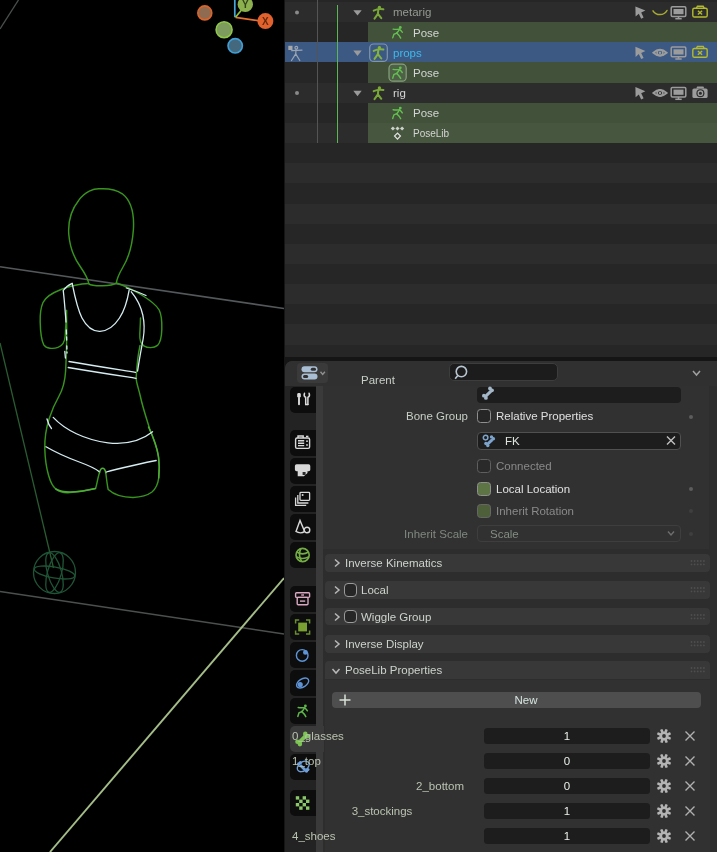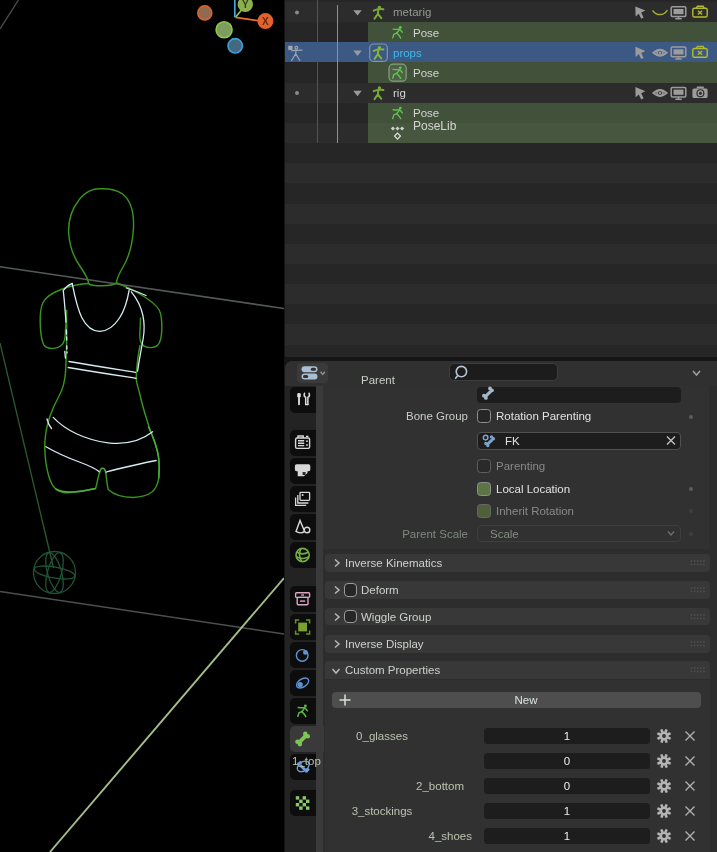--- a/index.html
+++ b/index.html
@@ -200,21 +200,21 @@
         <circle cx="415.4" cy="93.2" r="4" fill="#2c2c2c"></circle>
         <circle cx="415.4" cy="93.2" r="2.2" fill="none" stroke="#9c9c9c" stroke-width="1.3"></circle>
       </g>
 </svg>
 <div class="txt" style="left:108px;top:4.4px;color:#949a92;font-size:11.5px">metarig</div>
 <div class="txt" style="left:128px;top:24.5px;color:#d4d4d4;font-size:11.5px">Pose</div>
 <div class="txt" style="left:108px;top:44.7px;color:#3cbbec;font-size:11.5px">props</div>
 <div class="txt" style="left:128px;top:64.8px;color:#d4d4d4;font-size:11.5px">Pose</div>
 <div class="txt" style="left:108px;top:85.0px;color:#d4d4d4;font-size:11.5px">rig</div>
 <div class="txt" style="left:128px;top:105.1px;color:#d4d4d4;font-size:11.5px">Pose</div>
-<div class="txt" style="left:128px;top:118px;color:#d4d4d4;font-size:12px">PoseLib</div>
+<div class="txt" style="left:128px;top:126px;color:#d4d4d4;font-size:10px">PoseLib</div>
 </div>
 <div class="a" style="left:285px;top:360.5px;width:432px;height:491.5px;background:#2d2d2d;border-radius:7px 0 0 0;overflow:hidden">
 <div class="a" style="left:0;top:0;width:432px;height:25px;background:#303030;border-radius:7px 0 0 0"></div>
 <div class="a" style="left:0;top:25px;width:31.3px;height:466.5px;background:#232323"></div>
 <div class="a" style="left:31.3px;top:25px;width:7.1px;height:466.5px;background:#3a3a3a"></div>
 <div class="a" style="left:38.4px;top:25px;width:386.1px;height:163px;background:#313131"></div>
 </div>
 <div class="a" style="left:296.5px;top:363px;width:31px;height:19.5px;background:#3a3a3a;border-radius:4px"></div>
 <svg class="a" style="left:296.5px;top:363px" width="31" height="20" viewBox="0 0 31 20">
 <rect x="4.5" y="3.2" width="16" height="6" rx="3" fill="#a9bed2"></rect>
@@ -339,47 +339,47 @@
 <svg class="a" style="left:479px;top:386px" width="20" height="18" viewBox="0 0 20 18">
     <g fill="#a4b8ca">
       <line x1="6" y1="10.8" x2="12" y2="5.2" stroke="#a4b8ca" stroke-width="3"></line>
       <circle cx="4.9" cy="9.7" r="1.9"></circle>
       <circle cx="6.9" cy="11.9" r="1.9"></circle>
       <circle cx="13" cy="4.3" r="1.9"></circle>
       <circle cx="11" cy="2.5" r="1.9"></circle>
     </g>
   </svg>
 <div class="a" style="left:477px;top:409px;width:14px;height:14px;background:#262626;border:1.5px solid #8f8f8f;border-radius:3.5px;box-sizing:border-box"></div>
-<div class="txt" style="left:496px;top:407.8px;color:#e0e0e0">Rotation Parenting</div>
+<div class="txt" style="left:496px;top:407.8px;color:#e0e0e0">Relative Properties</div>
 <div class="a" style="left:689px;top:414.5px;width:4px;height:4px;border-radius:2px;background:#5d5d5d"></div>
 <div class="txt" style="left:288px;top:408px;width:180px;text-align:right;color:#c6cec6">Bone Group</div>
 <div class="a" style="left:477px;top:431.9px;width:204px;height:18.4px;background:#1d1d1d;border:1px solid #505050;border-radius:4px;box-sizing:border-box"></div>
 <svg class="a" style="left:480px;top:433px" width="20" height="17" viewBox="0 0 20 17">
     <circle cx="5.6" cy="4.6" r="2.3" fill="none" stroke="#7da4cd" stroke-width="1.5"></circle>
     <g fill="#7da4cd">
       <line x1="7" y1="11.6" x2="12.4" y2="6.6" stroke="#7da4cd" stroke-width="2.8"></line>
       <circle cx="5.9" cy="10.5" r="1.7"></circle>
       <circle cx="7.8" cy="12.6" r="1.7"></circle>
       <circle cx="13.4" cy="5.7" r="1.7"></circle>
       <circle cx="11.5" cy="3.9" r="1.7"></circle>
     </g>
   </svg>
 <div class="txt" style="left:505px;top:433.1px;color:#dde3dd">FK</div>
 <svg class="a" style="left:664px;top:435px" width="14" height="12" viewBox="0 0 14 12">
     <path d="M3,1.5 L11,9.5 M11,1.5 L3,9.5" stroke="#c0c0c0" stroke-width="1.4"></path>
   </svg>
 <div class="a" style="left:477px;top:459.4px;width:14px;height:14px;background:#2a2a2a;border:1.5px solid #5f5f5f;border-radius:3.5px;box-sizing:border-box"></div>
-<div class="txt" style="left:496px;top:458.2px;color:#898989">Parenting</div>
+<div class="txt" style="left:496px;top:458.2px;color:#898989">Connected</div>
 <div class="a" style="left:477px;top:481.8px;width:14px;height:14px;background:#5d7544;border:1.5px solid #8f8f8f;border-radius:3.5px;box-sizing:border-box"></div>
 <div class="txt" style="left:496px;top:480.6px;color:#e0e0e0">Local Location</div>
 <div class="a" style="left:689px;top:486.6px;width:4px;height:4px;border-radius:2px;background:#5d5d5d"></div>
 <div class="a" style="left:477px;top:503.9px;width:14px;height:14px;background:#4e6039;border:1.5px solid #666;border-radius:3.5px;box-sizing:border-box"></div>
 <div class="txt" style="left:496px;top:502.7px;color:#8a8a8a">Inherit Rotation</div>
 <div class="a" style="left:689px;top:508.7px;width:4px;height:4px;border-radius:2px;background:#3f3f3f"></div>
-<div class="txt" style="left:288px;top:525.6px;width:180px;text-align:right;color:#7f877f">Parent Scale</div>
+<div class="txt" style="left:288px;top:525.6px;width:180px;text-align:right;color:#7f877f">Inherit Scale</div>
 <div class="a" style="left:477px;top:525.3px;width:204px;height:16.6px;background:#313131;border:1px solid #3e3e3e;border-radius:4px;box-sizing:border-box"></div>
 <div class="txt" style="left:490px;top:525.6px;color:#848c84">Scale</div>
 <svg class="a" style="left:664px;top:528px" width="14" height="12" viewBox="0 0 14 12">
     <path d="M4,3.5 L7,7 L10,3.5" stroke="#6e6e6e" stroke-width="1.4" fill="none"></path>
   </svg>
 <div class="a" style="left:689px;top:531.6px;width:4px;height:4px;border-radius:2px;background:#3f3f3f"></div>
 <div class="a" style="left:324.5px;top:554.3px;width:385px;height:17.5px;background:#383838;border-radius:4px"></div>
 <svg class="a" style="left:331px;top:557.05px" width="12" height="12" viewBox="0 0 12 12">
     <path d="M4,2.5 L8,6 L4,9.5" stroke="#b8b8b8" stroke-width="1.5" fill="none"></path>
   </svg>
@@ -394,21 +394,21 @@
     <circle cx="10.8" cy="2" r="0.9" fill="#4e4e4e"></circle>
     <circle cx="10.8" cy="5.4" r="0.9" fill="#4e4e4e"></circle>
     <circle cx="13.9" cy="2" r="0.9" fill="#4e4e4e"></circle>
     <circle cx="13.9" cy="5.4" r="0.9" fill="#4e4e4e"></circle>
   </svg>
 <div class="a" style="left:324.5px;top:581.1px;width:385px;height:18.0px;background:#383838;border-radius:4px"></div>
 <svg class="a" style="left:331px;top:584.1px" width="12" height="12" viewBox="0 0 12 12">
     <path d="M4,2.5 L8,6 L4,9.5" stroke="#b8b8b8" stroke-width="1.5" fill="none"></path>
   </svg>
 <div class="a" style="left:344px;top:583.4px;width:13.4px;height:13.4px;background:#262626;border:1.5px solid #9a9a9a;border-radius:4px;box-sizing:border-box"></div>
-<div class="txt" style="left:361px;top:582.1px;color:#ccd3cc">Deform</div>
+<div class="txt" style="left:361px;top:582.1px;color:#ccd3cc">Local</div>
 <svg class="a" style="left:690px;top:586.1px" width="16" height="8" viewBox="0 0 16 8">
     <circle cx="1.5" cy="2" r="0.9" fill="#4e4e4e"></circle>
     <circle cx="1.5" cy="5.4" r="0.9" fill="#4e4e4e"></circle>
     <circle cx="4.6" cy="2" r="0.9" fill="#4e4e4e"></circle>
     <circle cx="4.6" cy="5.4" r="0.9" fill="#4e4e4e"></circle>
     <circle cx="7.7" cy="2" r="0.9" fill="#4e4e4e"></circle>
     <circle cx="7.7" cy="5.4" r="0.9" fill="#4e4e4e"></circle>
     <circle cx="10.8" cy="2" r="0.9" fill="#4e4e4e"></circle>
     <circle cx="10.8" cy="5.4" r="0.9" fill="#4e4e4e"></circle>
     <circle cx="13.9" cy="2" r="0.9" fill="#4e4e4e"></circle>
@@ -446,40 +446,40 @@
     <circle cx="7.7" cy="5.4" r="0.9" fill="#4e4e4e"></circle>
     <circle cx="10.8" cy="2" r="0.9" fill="#4e4e4e"></circle>
     <circle cx="10.8" cy="5.4" r="0.9" fill="#4e4e4e"></circle>
     <circle cx="13.9" cy="2" r="0.9" fill="#4e4e4e"></circle>
     <circle cx="13.9" cy="5.4" r="0.9" fill="#4e4e4e"></circle>
   </svg>
 <div class="a" style="left:324.5px;top:660.9px;width:385px;height:18.6px;background:#383838;border-radius:4px 4px 0 0"></div>
 <svg class="a" style="left:330px;top:665.1999999999999px" width="12" height="12" viewBox="0 0 12 12">
     <path d="M2.5,4 L6,8 L9.5,4" stroke="#b8b8b8" stroke-width="1.5" fill="none"></path>
   </svg>
-<div class="txt" style="left:345px;top:662.2px;color:#ccd3cc">Custom Properties</div>
+<div class="txt" style="left:345px;top:662.2px;color:#ccd3cc">PoseLib Properties</div>
 <svg class="a" style="left:690px;top:666.2px" width="16" height="8" viewBox="0 0 16 8">
     <circle cx="1.5" cy="2" r="0.9" fill="#4e4e4e"></circle>
     <circle cx="1.5" cy="5.4" r="0.9" fill="#4e4e4e"></circle>
     <circle cx="4.6" cy="2" r="0.9" fill="#4e4e4e"></circle>
     <circle cx="4.6" cy="5.4" r="0.9" fill="#4e4e4e"></circle>
     <circle cx="7.7" cy="2" r="0.9" fill="#4e4e4e"></circle>
     <circle cx="7.7" cy="5.4" r="0.9" fill="#4e4e4e"></circle>
     <circle cx="10.8" cy="2" r="0.9" fill="#4e4e4e"></circle>
     <circle cx="10.8" cy="5.4" r="0.9" fill="#4e4e4e"></circle>
     <circle cx="13.9" cy="2" r="0.9" fill="#4e4e4e"></circle>
     <circle cx="13.9" cy="5.4" r="0.9" fill="#4e4e4e"></circle>
   </svg>
 <div class="a" style="left:324.5px;top:679.5px;width:385px;height:172.5px;background:#313131"></div>
 <div class="a" style="left:331.6px;top:691.5px;width:369.6px;height:16.6px;background:#4e4e4e;border-radius:4px"></div>
 <svg class="a" style="left:338px;top:693px" width="14" height="14" viewBox="0 0 14 14">
     <path d="M7,1.5 L7,12.5 M1.5,7 L12.5,7" stroke="#d8e2d8" stroke-width="1.5"></path>
   </svg>
 <div class="txt" style="left:446px;top:691.8px;width:160px;text-align:center;color:#d5e4e0">New</div>
-<div class="txt" style="left:292px;top:728.0px;width:180px;text-align:center;color:#b9c3b0">0_glasses</div>
+<div class="txt" style="left:292px;top:728.0px;width:180px;text-align:left;color:#b9c3b0">0_glasses</div>
 <div class="a" style="left:484px;top:727.8px;width:166px;height:16.5px;background:#1d1d1d;border-radius:3.5px"></div>
 <div class="txt" style="left:484px;top:728.0px;width:166px;text-align:center;color:#e9efe9">1</div>
 <svg class="a" style="left:655.5px;top:728px" width="16" height="16" viewBox="0 0 16 16">
     <g transform="translate(8,8)">
       <circle r="4.6" fill="#b4b4b4"></circle>
       <rect x="-1.3" y="-7.2" width="2.6" height="3.4" rx="0.8" fill="#b4b4b4" transform="rotate(22)"></rect>
       <rect x="-1.3" y="-7.2" width="2.6" height="3.4" rx="0.8" fill="#b4b4b4" transform="rotate(67)"></rect>
       <rect x="-1.3" y="-7.2" width="2.6" height="3.4" rx="0.8" fill="#b4b4b4" transform="rotate(112)"></rect>
       <rect x="-1.3" y="-7.2" width="2.6" height="3.4" rx="0.8" fill="#b4b4b4" transform="rotate(157)"></rect>
       <rect x="-1.3" y="-7.2" width="2.6" height="3.4" rx="0.8" fill="#b4b4b4" transform="rotate(202)"></rect>
@@ -545,21 +545,21 @@
       <rect x="-1.3" y="-7.2" width="2.6" height="3.4" rx="0.8" fill="#b4b4b4" transform="rotate(202)"></rect>
       <rect x="-1.3" y="-7.2" width="2.6" height="3.4" rx="0.8" fill="#b4b4b4" transform="rotate(247)"></rect>
       <rect x="-1.3" y="-7.2" width="2.6" height="3.4" rx="0.8" fill="#b4b4b4" transform="rotate(292)"></rect>
       <rect x="-1.3" y="-7.2" width="2.6" height="3.4" rx="0.8" fill="#b4b4b4" transform="rotate(337)"></rect>
       <circle r="1.9" fill="#313131"></circle>
     </g>
   </svg>
 <svg class="a" style="left:684px;top:805px" width="12" height="12" viewBox="0 0 12 12">
     <path d="M1.5,1.5 L10.5,10.5 M10.5,1.5 L1.5,10.5" stroke="#b0b0b0" stroke-width="1.4"></path>
   </svg>
-<div class="txt" style="left:292px;top:828.0px;width:180px;text-align:right;color:#b9c3b0">4_shoes</div>
+<div class="txt" style="left:292px;top:828.0px;width:180px;text-align:left;color:#b9c3b0">4_shoes</div>
 <div class="a" style="left:484px;top:827.8px;width:166px;height:16.5px;background:#1d1d1d;border-radius:3.5px"></div>
 <div class="txt" style="left:484px;top:828.0px;width:166px;text-align:center;color:#e9efe9">1</div>
 <svg class="a" style="left:655.5px;top:828px" width="16" height="16" viewBox="0 0 16 16">
     <g transform="translate(8,8)">
       <circle r="4.6" fill="#b4b4b4"></circle>
       <rect x="-1.3" y="-7.2" width="2.6" height="3.4" rx="0.8" fill="#b4b4b4" transform="rotate(22)"></rect>
       <rect x="-1.3" y="-7.2" width="2.6" height="3.4" rx="0.8" fill="#b4b4b4" transform="rotate(67)"></rect>
       <rect x="-1.3" y="-7.2" width="2.6" height="3.4" rx="0.8" fill="#b4b4b4" transform="rotate(112)"></rect>
       <rect x="-1.3" y="-7.2" width="2.6" height="3.4" rx="0.8" fill="#b4b4b4" transform="rotate(157)"></rect>
       <rect x="-1.3" y="-7.2" width="2.6" height="3.4" rx="0.8" fill="#b4b4b4" transform="rotate(202)"></rect>

